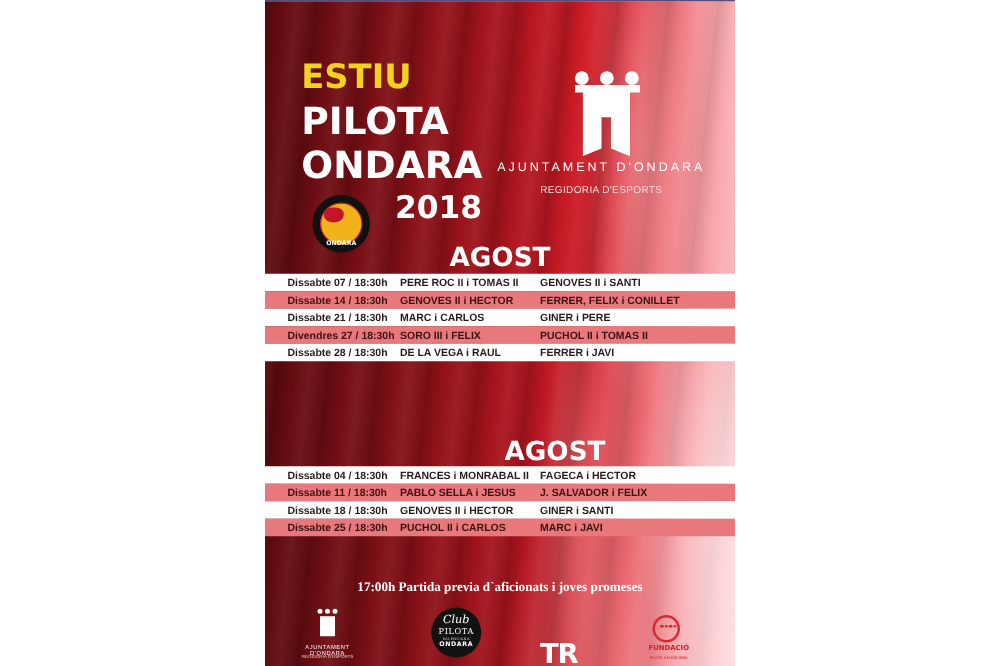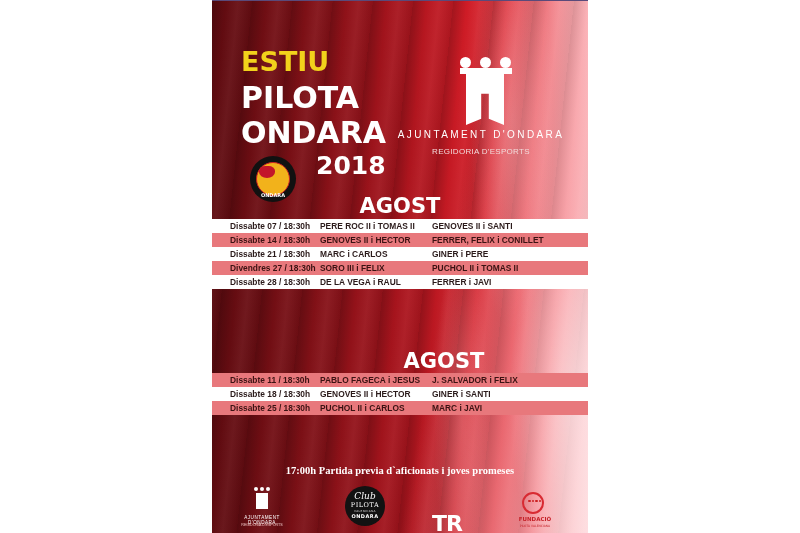--- a/index.html
+++ b/index.html
@@ -135,23 +135,28 @@
     </div>
     <div class="row odd">
       <span class="c-date">Dissabte 28 / 18:30h</span>
       <span class="c-t1">DE LA VEGA i RAUL</span>
       <span class="c-t2">FERRER i JAVI</span>
     </div>
   </div>
 
   <div class="month m-ago">AGOST</div>
   <div class="table t-ago">
+    <div class="row odd">
+      <span class="c-date">Dissabte 04 / 18:30h</span>
+      <span class="c-t1">FRANCES i MONRABAL II</span>
+      <span class="c-t2">FAGECA i HECTOR</span>
+    </div>
     <div class="row even">
       <span class="c-date">Dissabte 11 / 18:30h</span>
-      <span class="c-t1">PABLO FAGECA i JESUS</span>
+      <span class="c-t1">PABLO SELLA i JESUS</span>
       <span class="c-t2">J. SALVADOR i FELIX</span>
     </div>
     <div class="row odd">
       <span class="c-date">Dissabte 18 / 18:30h</span>
       <span class="c-t1">GENOVES II i HECTOR</span>
       <span class="c-t2">GINER i SANTI</span>
     </div>
     <div class="row even">
       <span class="c-date">Dissabte 25 / 18:30h</span>
       <span class="c-t1">PUCHOL II i CARLOS</span>

